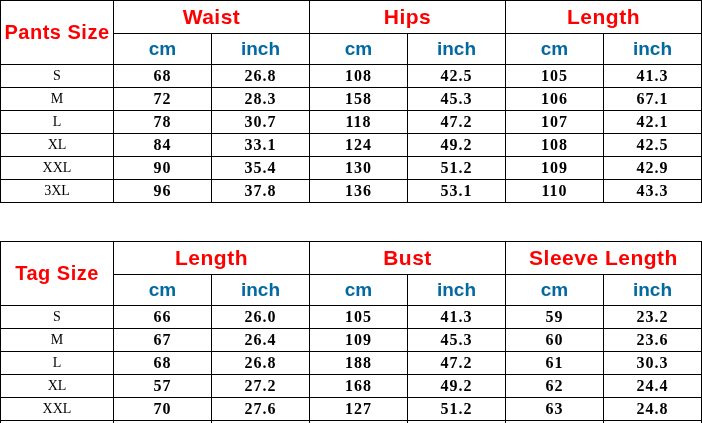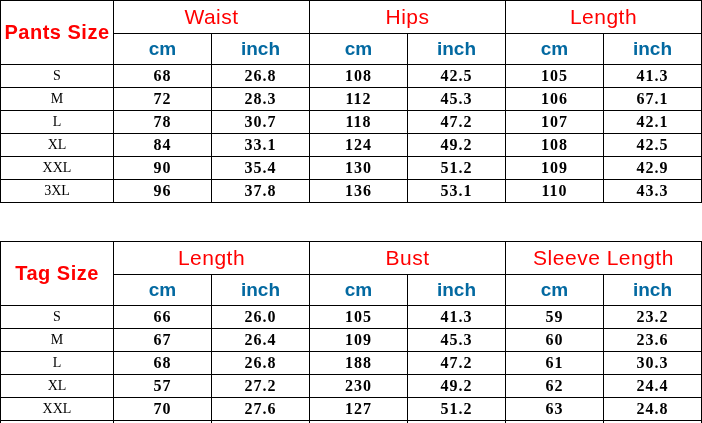--- a/index.html
+++ b/index.html
@@ -29,21 +29,21 @@
   table.size-table th {
     border: 1px solid #000000;
     text-align: center;
     vertical-align: middle;
     padding: 0;
   }
   
   .grp-head {
     color: #ff0000;
     font-family: "Liberation Sans", sans-serif;
-    font-weight: normal;
+    font-weight: bold;
     font-size: 21px;
     height: 32px;
     letter-spacing: 0.5px;
     margin-top: 17px;
   }
   .unit-head {
     color: #0369a1;
     font-family: "Liberation Sans", sans-serif;
     font-weight: bold;
     font-size: 19px;
@@ -103,21 +103,21 @@
       <td class="val">26.8</td>
       <td class="val">108</td>
       <td class="val">42.5</td>
       <td class="val">105</td>
       <td class="val">41.3</td>
     </tr>
     <tr>
       <td class="sz">M</td>
       <td class="val">72</td>
       <td class="val">28.3</td>
-      <td class="val">112</td>
+      <td class="val">158</td>
       <td class="val">45.3</td>
       <td class="val">106</td>
       <td class="val">67.1</td>
     </tr>
     <tr>
       <td class="sz">L</td>
       <td class="val">78</td>
       <td class="val">30.7</td>
       <td class="val">118</td>
       <td class="val">47.2</td>
@@ -197,21 +197,21 @@
       <td class="val">26.8</td>
       <td class="val">188</td>
       <td class="val">47.2</td>
       <td class="val">61</td>
       <td class="val">30.3</td>
     </tr>
     <tr>
       <td class="sz">XL</td>
       <td class="val">57</td>
       <td class="val">27.2</td>
-      <td class="val">230</td>
+      <td class="val">168</td>
       <td class="val">49.2</td>
       <td class="val">62</td>
       <td class="val">24.4</td>
     </tr>
     <tr>
       <td class="sz">XXL</td>
       <td class="val">70</td>
       <td class="val">27.6</td>
       <td class="val">127</td>
       <td class="val">51.2</td>

